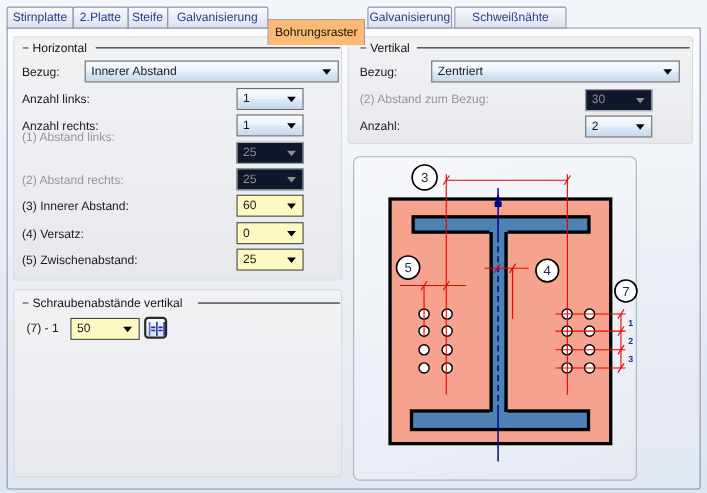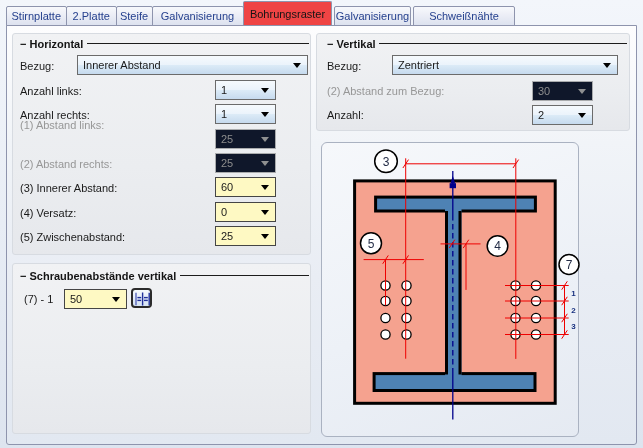--- a/index.html
+++ b/index.html
@@ -3,23 +3,23 @@
 html,body{margin:0;padding:0}
 body{width:643px;height:448px;position:relative;overflow:hidden;
  font-family:"Liberation Sans",sans-serif;font-size:11px;color:#1a1a1a;
  background:linear-gradient(180deg,#f3f6fb 0%,#e8edf5 50%,#dde4ef 100%)}
 .a{position:absolute;box-sizing:border-box}
 .page{left:6px;top:25px;width:631px;height:420px;border:1px solid #8e94ad;border-radius:0 0 3px 3px;
  background:linear-gradient(180deg,#fdfdfe 0%,#f1f4f8 28%,#e9edf4 60%,#e2e8f1 100%)}
 .tab{top:5.5px;height:20px;border:1px solid #8e94ad;border-radius:2px 2px 0 0;
  background:linear-gradient(180deg,#f8f9fc 0%,#eceef6 45%,#dde2ef 100%);
  color:#26418e;text-align:center;line-height:18px;z-index:2}
-.tab.active{top:1px;height:24px;background:#ef4444;color:#141414;z-index:3;line-height:24px;border-bottom:none}
+.tab.active{top:17px;height:24px;background:#fdba74;color:#141414;z-index:3;line-height:24px;border-bottom:none}
 .panel{background:linear-gradient(180deg,#f1f2f4 0%,#ebedf0 60%,#e6e8ec 100%);border:1px solid #d7dbe1;border-radius:3px}
-.gt{font-weight:bold;color:#141414;white-space:nowrap}
+.gt{font-weight:normal;color:#141414;white-space:nowrap}
 .rule{height:1px;background:#1c1c1c}
 .lb{white-space:nowrap;height:14px;line-height:14px}
 .dis{color:#979797}
 .cb{border:1px solid #6b6b6b;height:20px;background:linear-gradient(180deg,#f6fafd 0%,#ebf3fb 49%,#dcebf7 51%,#c6daee 100%)}
 .cb.w{background:#fef9c3;border-color:#454545}
 .cb.d{background:#0f172a;border-color:#a9abad;color:#8d8d8d}
 .cb span{position:absolute;left:5px;top:3px;line-height:13px}
 .ar{position:absolute;right:6px;top:7px;width:0;height:0;border-left:4.5px solid transparent;border-right:4.5px solid transparent;border-top:5px solid #000}
 .cb.d .ar{border-top-color:#8f9091}
 .dbox{left:321px;top:142px;width:258px;height:295px;border:1px solid #aab2c1;border-radius:6px;

